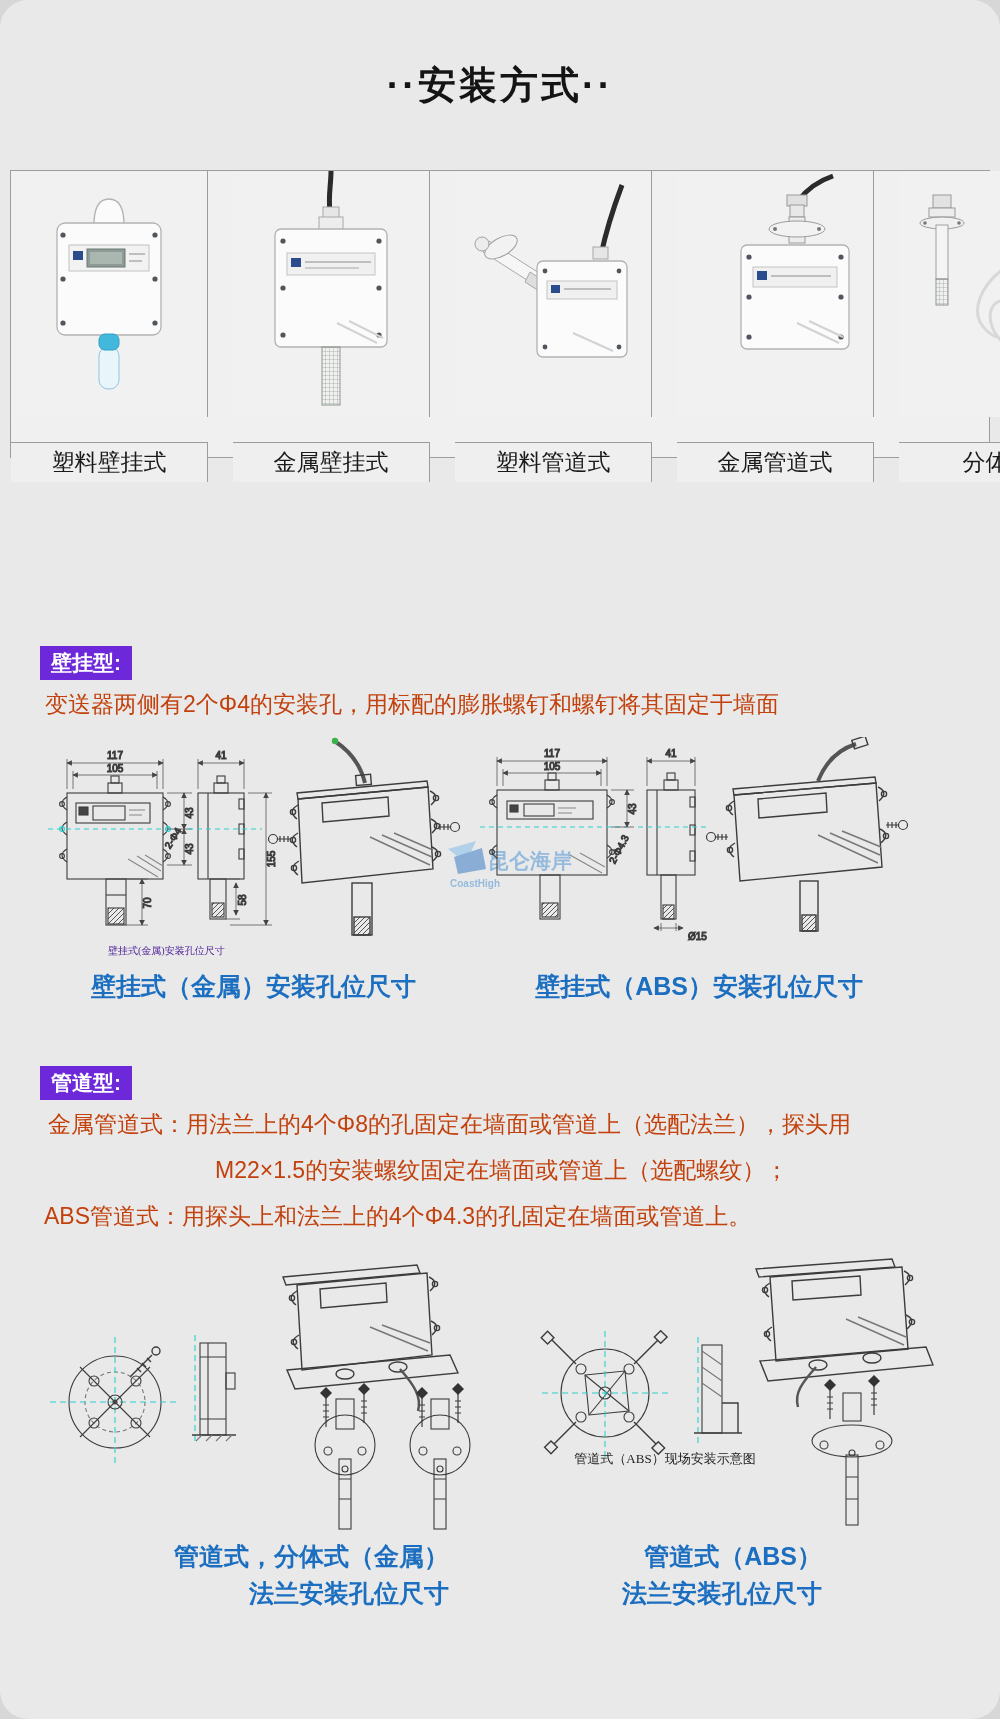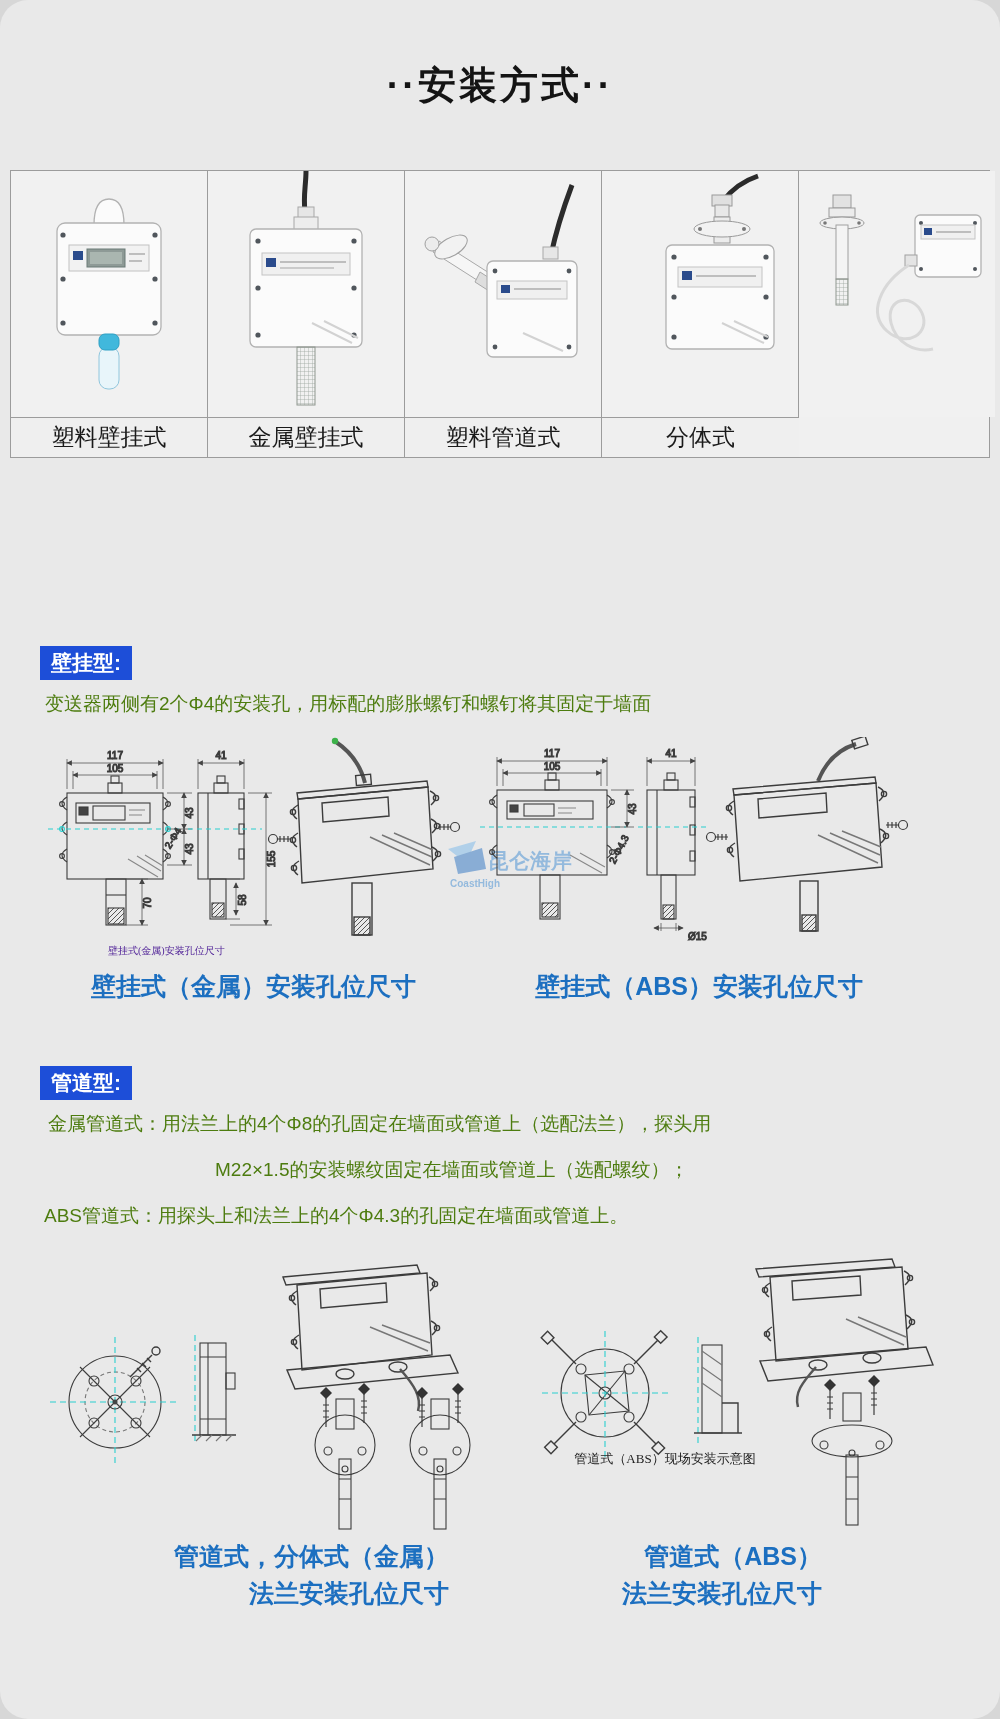--- a/index.html
+++ b/index.html
@@ -10,35 +10,35 @@
     border-radius:28px;
   }
   .title{
     position:absolute;left:0;width:1000px;text-align:center;
     font-size:38px;font-weight:bold;color:#141414;letter-spacing:3px;
   }
   
   .ptable{
     position:absolute;left:10px;top:170px;width:978px;height:286px;
     border:1px solid #9c9c9c;background:#f0f0f0;
-    display:grid;grid-template-columns:repeat(5,1fr);grid-template-rows:246px 40px;
+    display:grid;grid-template-columns:repeat(5,1fr);grid-template-rows:246px 40px;gap:25px;
   }
   .pcell{border-right:1px solid #9c9c9c;display:flex;align-items:center;justify-content:center;background:#f1f1f1;}
   .pcell:nth-child(5){border-right:none;}
   .plabel{
     border-top:1px solid #9c9c9c;border-right:1px solid #9c9c9c;background:#efefef;
     display:flex;align-items:center;justify-content:center;
     font-size:23px;color:#1a1a1a;font-weight:500;
   }
   .plabel:last-child{border-right:none;}
   .badge{
-    position:absolute;background:#1d4ed8;color:#ffffff;
+    position:absolute;background:#6d28d9;color:#ffffff;
     font-size:21px;font-weight:bold;padding:4px 11px;line-height:26px;
   }
-  .para{position:absolute;font-size:19px;color:#4d7c0f;line-height:32px;white-space:nowrap;}
+  .para{position:absolute;font-size:23px;color:#c2410c;line-height:32px;white-space:nowrap;}
   .bluecap{
     position:absolute;width:350px;text-align:right;
     color:#1C6FC0;font-weight:bold;font-size:25px;white-space:nowrap;
   }
   .smallcap{position:absolute;font-size:10px;color:#4c1d95;font-family:"Liberation Serif","DejaVu Serif",serif;white-space:nowrap;}
   .smallcap2{position:absolute;width:240px;text-align:center;font-size:13px;color:#222;font-family:"Liberation Serif","DejaVu Serif",serif;white-space:nowrap;}
   svg{display:block;}
   svg text{font-family:"Liberation Sans","DejaVu Sans",sans-serif;}
   .dim{font-size:10px;fill:#333;}
   .wm-cn{font-size:21px;fill:#5C9BD6;font-weight:bold;}
@@ -184,20 +184,21 @@
         <rect x="125" y="57" width="8" height="7" fill="#2a4b8c"></rect>
         <line x1="137" y1="61" x2="172" y2="61" stroke="#8b8b8b" stroke-width="1"></line>
         <rect x="106" y="84" width="12" height="11" fill="#e4e4e4" stroke="#a0a0a0"></rect>
         <path d="M110,94 C82,112 68,142 88,160 C108,178 132,162 123,142 C114,122 86,126 92,152 C97,172 116,182 134,178" stroke="#d8d8d8" stroke-width="3" fill="none"></path>
       </svg>
     </div>
 
     <div class="plabel">塑料壁挂式</div>
     <div class="plabel">金属壁挂式</div>
     <div class="plabel">塑料管道式</div>
+    <div class="plabel">金属管道式</div>
     <div class="plabel">分体式</div>
   </div>
 
 
   <div class="badge" style="left:40px;top:646px">壁挂型:</div>
   <div class="para" style="left:45px;top:688px">变送器两侧有2个Φ4的安装孔，用标配的膨胀螺钉和螺钉将其固定于墙面</div>
 
   <svg style="position:absolute;left:30px;top:737px" width="940" height="232" viewBox="0 0 940 232">
     <g stroke="#3c3c3c" stroke-width="1.1" fill="none">
 

